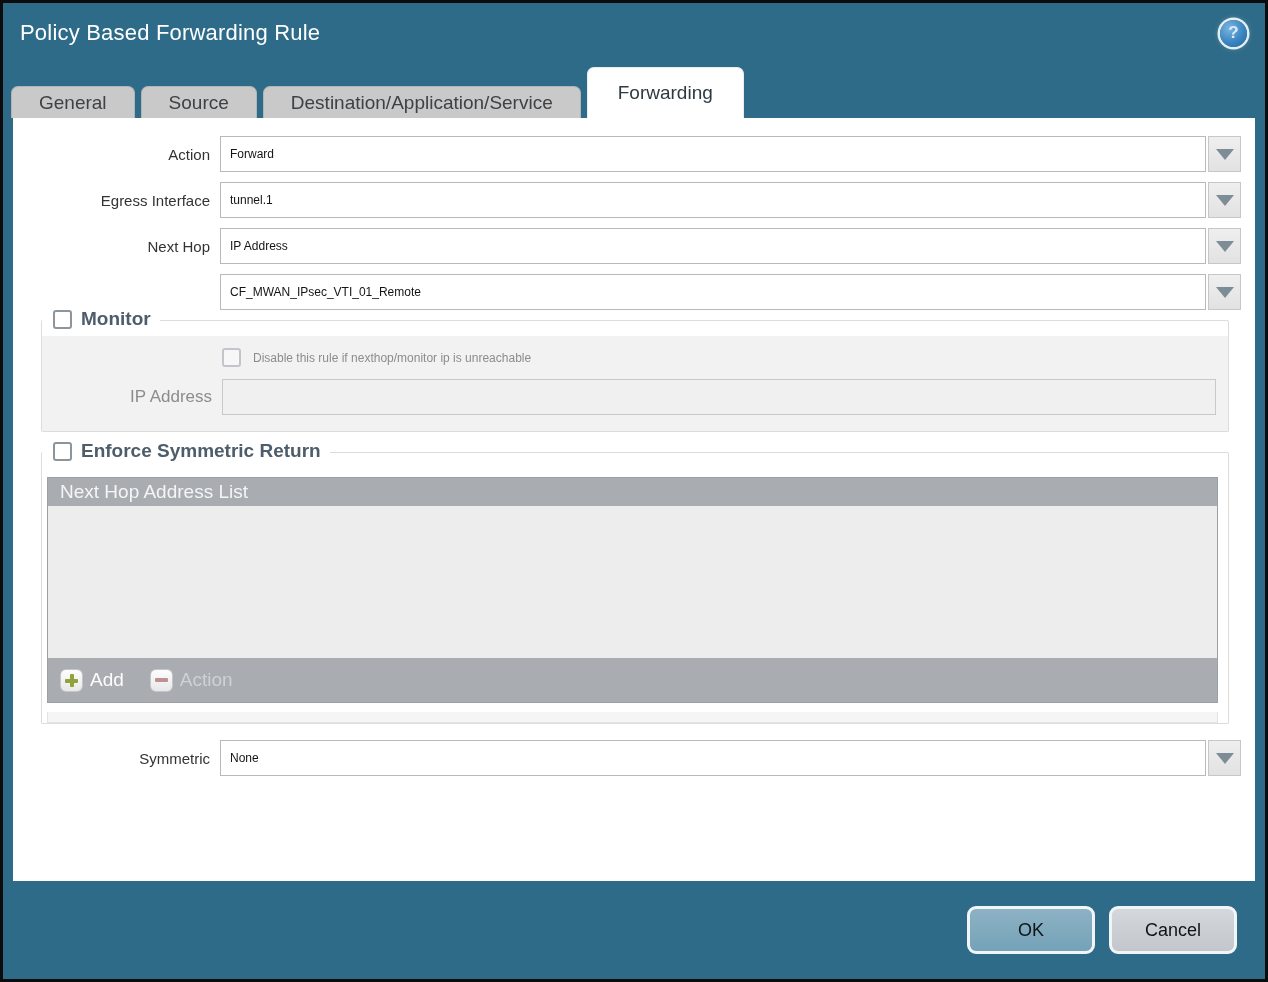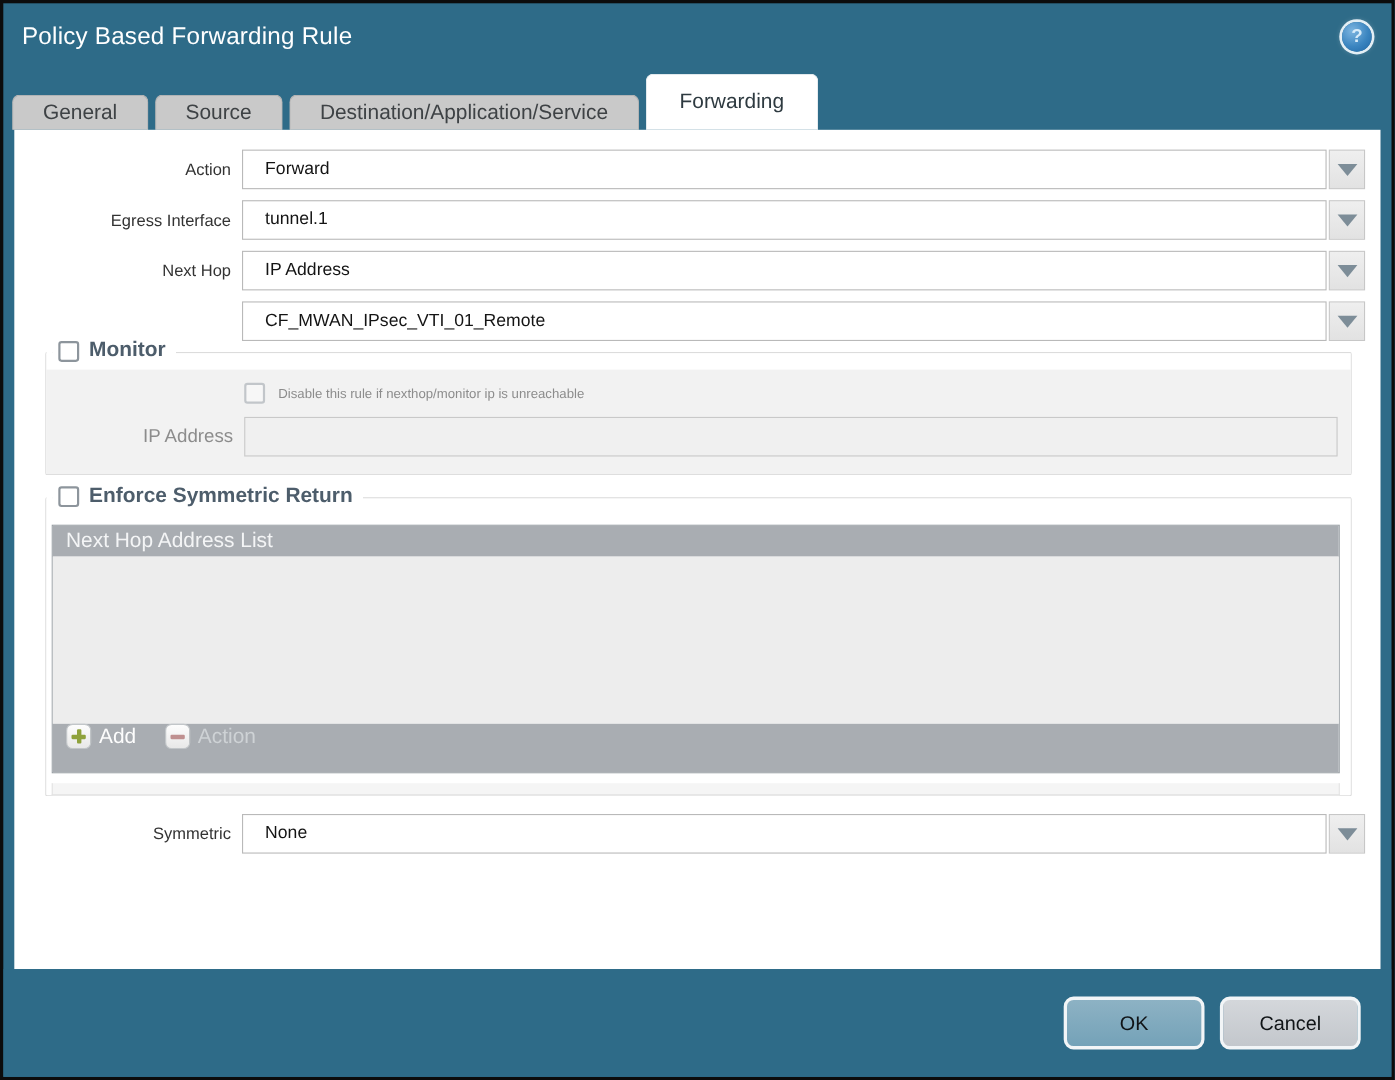--- a/index.html
+++ b/index.html
@@ -60,22 +60,22 @@
 
   .form-row{ display:flex; align-items:center; margin-bottom:10px; }
   .form-label{
     flex:0 0 207px; text-align:right; padding-right:10px;
     font-size:15px; color:#333; font-stretch:condensed;padding-left:40px;
   }
   .field{ flex:1; display:flex; align-items:stretch; }
   .input{
     flex:1; height:36px; background:#fff;
     border:1px solid #b9b9b9;
-    display:flex; align-items:center; padding:0 20px;
-    font-size:16px; color:#141414;
+    display:flex; align-items:center; padding:0 9px;
+    font-size:12px; color:#141414;
   }
   .dd-btn{
     flex:0 0 33px; margin-left:2px;
     background:linear-gradient(#efefef,#e2e2e2);
     border:1px solid #c7c7c7;
     display:flex; align-items:center; justify-content:center;
     cursor:pointer;
   }
   .tri{
     width:0; height:0;
@@ -136,21 +136,21 @@
   .table-wrap{ padding:9px 10px 9px 5px; }
   .nh-table{ border:1px solid #9aa0a5; }
   .nh-head{
     height:28px; background:#a9adb2; color:#f4f5f6;
     display:flex; align-items:center; padding-left:12px;
     font-size:19px; font-stretch:condensed;
   }
   .nh-body{ height:152px; background:#ededed; }
   .nh-foot{
     height:44px; background:#a9adb2;
-    display:flex; align-items:flex-start; gap:26px; padding-left:12px;
+    display:flex; align-items:center; gap:26px; padding-left:12px;
   }
   .tbl-btn{ display:flex; align-items:center; gap:7px; cursor:pointer; }
   .tbl-btn .ic{
     width:23px; height:23px; border-radius:6px;
     background:linear-gradient(#fdfdfd,#e8e8e8);
     border:1px solid #c2c6c9;
     display:flex; align-items:center; justify-content:center;
   }
   .tbl-btn .lbl{ font-size:19px; color:#fdfdfd; font-stretch:condensed; }
   .tbl-btn.disabled{ cursor:default; }

